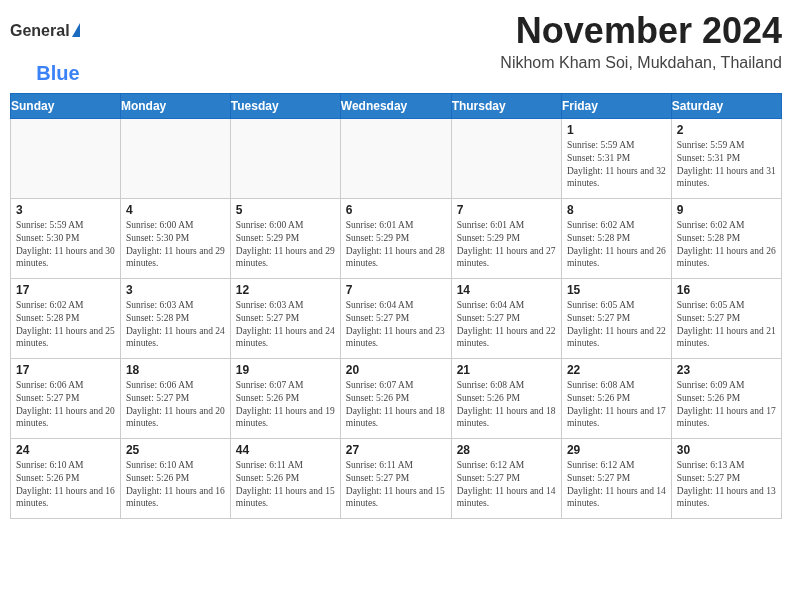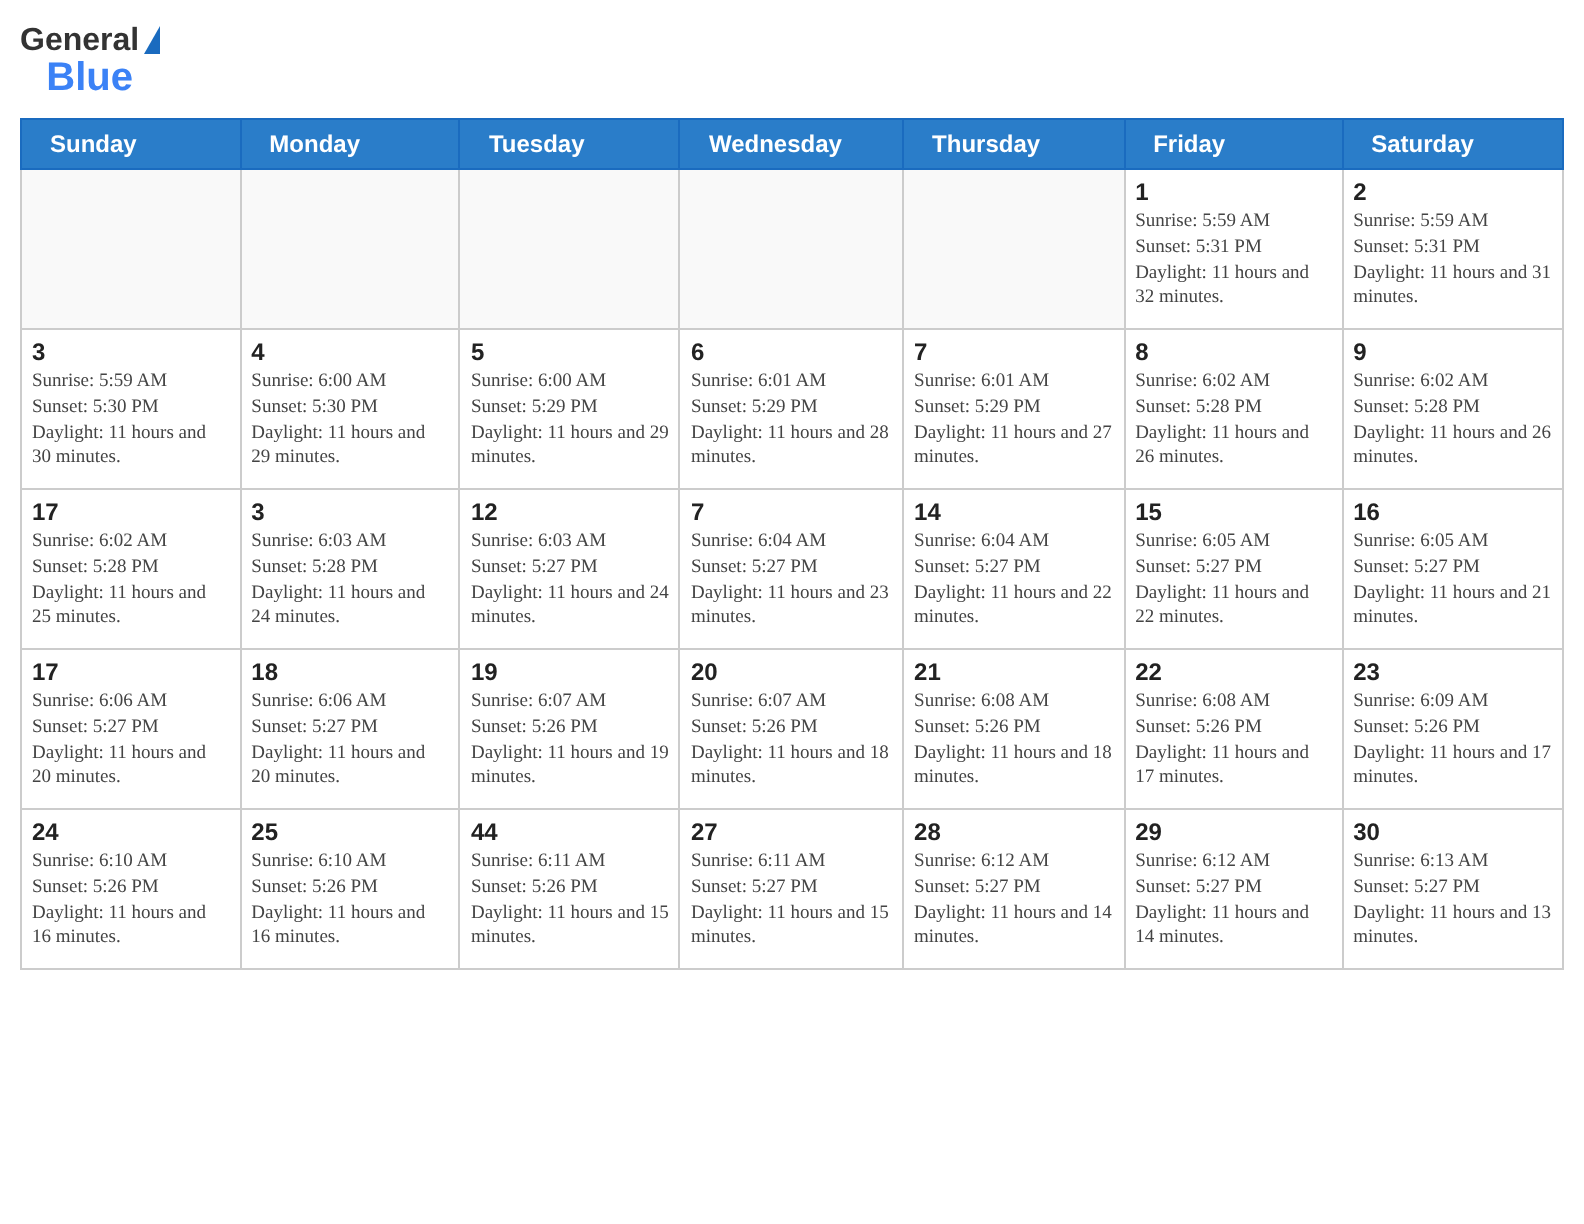--- a/index.html
+++ b/index.html
@@ -12,22 +12,23 @@
     }
     .header {
       display: flex;
       align-items: flex-start;
       justify-content: space-between;
       margin-bottom: 8px;
     }
     .logo {
       display: flex;
       flex-direction: column;
-      align-items: center;
-      margin-top: 2px;
+      align-items: flex-end;
+      margin-top: 12px;
+      gap: 24px;
     }
     .logo-text {
       display: flex;
       align-items: center;
       font-size: 18px;
       font-weight: bold;
     }
     .logo-general { color: #333; font-size: 16px; font-weight: bold; }
     .logo-blue { color: #1a6bbf; font-size: 16px; font-weight: bold; }
     .logo-icon {
@@ -54,21 +55,21 @@
     .calendar {
       width: 100%;
       border-collapse: collapse;
       border: 1px solid #ccc;
     }
     .calendar th {
       background: #2a7dc9;
       color: #fff;
       font-size: 12px;
       font-weight: bold;
-      padding: 5px 14px;
+      padding: 5px 0;
       text-align: left;
       border: 1px solid #1a6bbf;
     }
     .calendar td {
       border: 1px solid #ccc;
       vertical-align: top;
       padding: 4px 5px;
       width: 113px;
       height: 80px;
       font-size: 10px;
@@ -95,20 +96,24 @@
 </head>
 <body>
 
 <div class="header">
   <div class="logo">
     <div class="logo-text">
       <span class="logo-general">General</span>
       <span class="logo-icon"></span>
     </div>
     <span class="logo-blue" style="font-size:20px;font-weight:bold;color:#3b82f6;margin-top:-2px;">Blue</span>
+  </div>
+  <div class="title-block">
+    <div class="month-title">November 2024</div>
+    <div class="location-title">Nikhom Kham Soi, Mukdahan, Thailand</div>
   </div>
 </div>
 
 <table class="calendar">
   <thead>
     <tr>
     <th>Sunday</th>
         <th>Monday</th>
         <th>Tuesday</th>
         <th>Wednesday</th>

